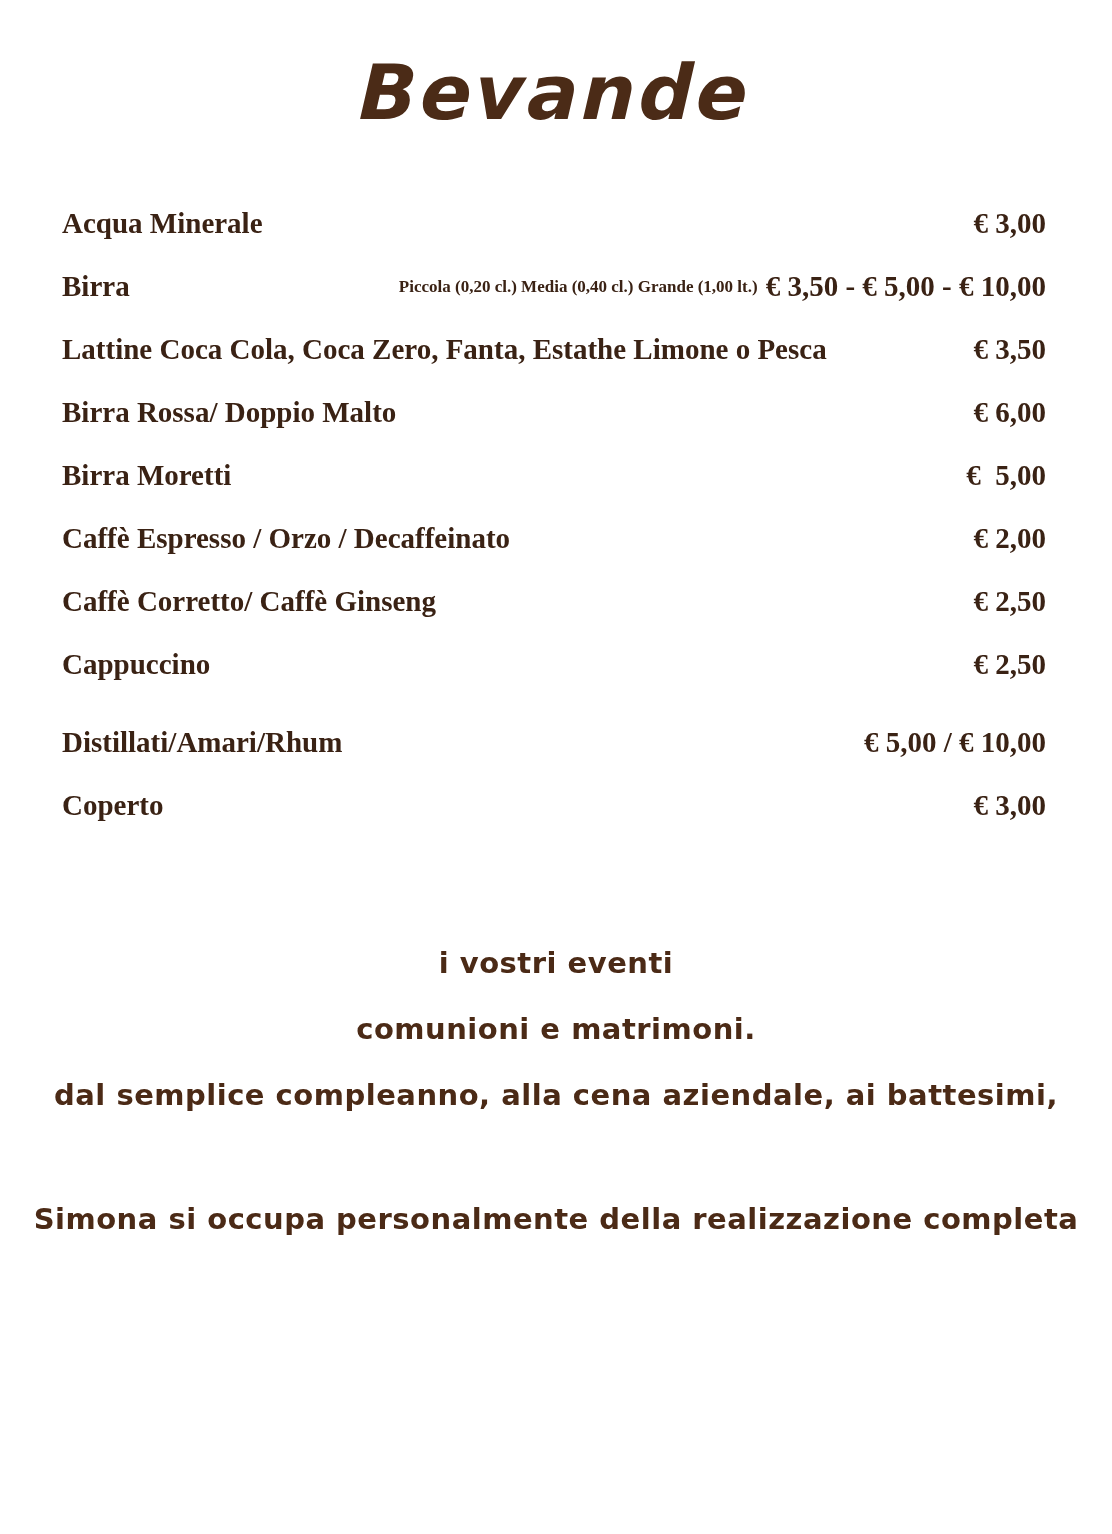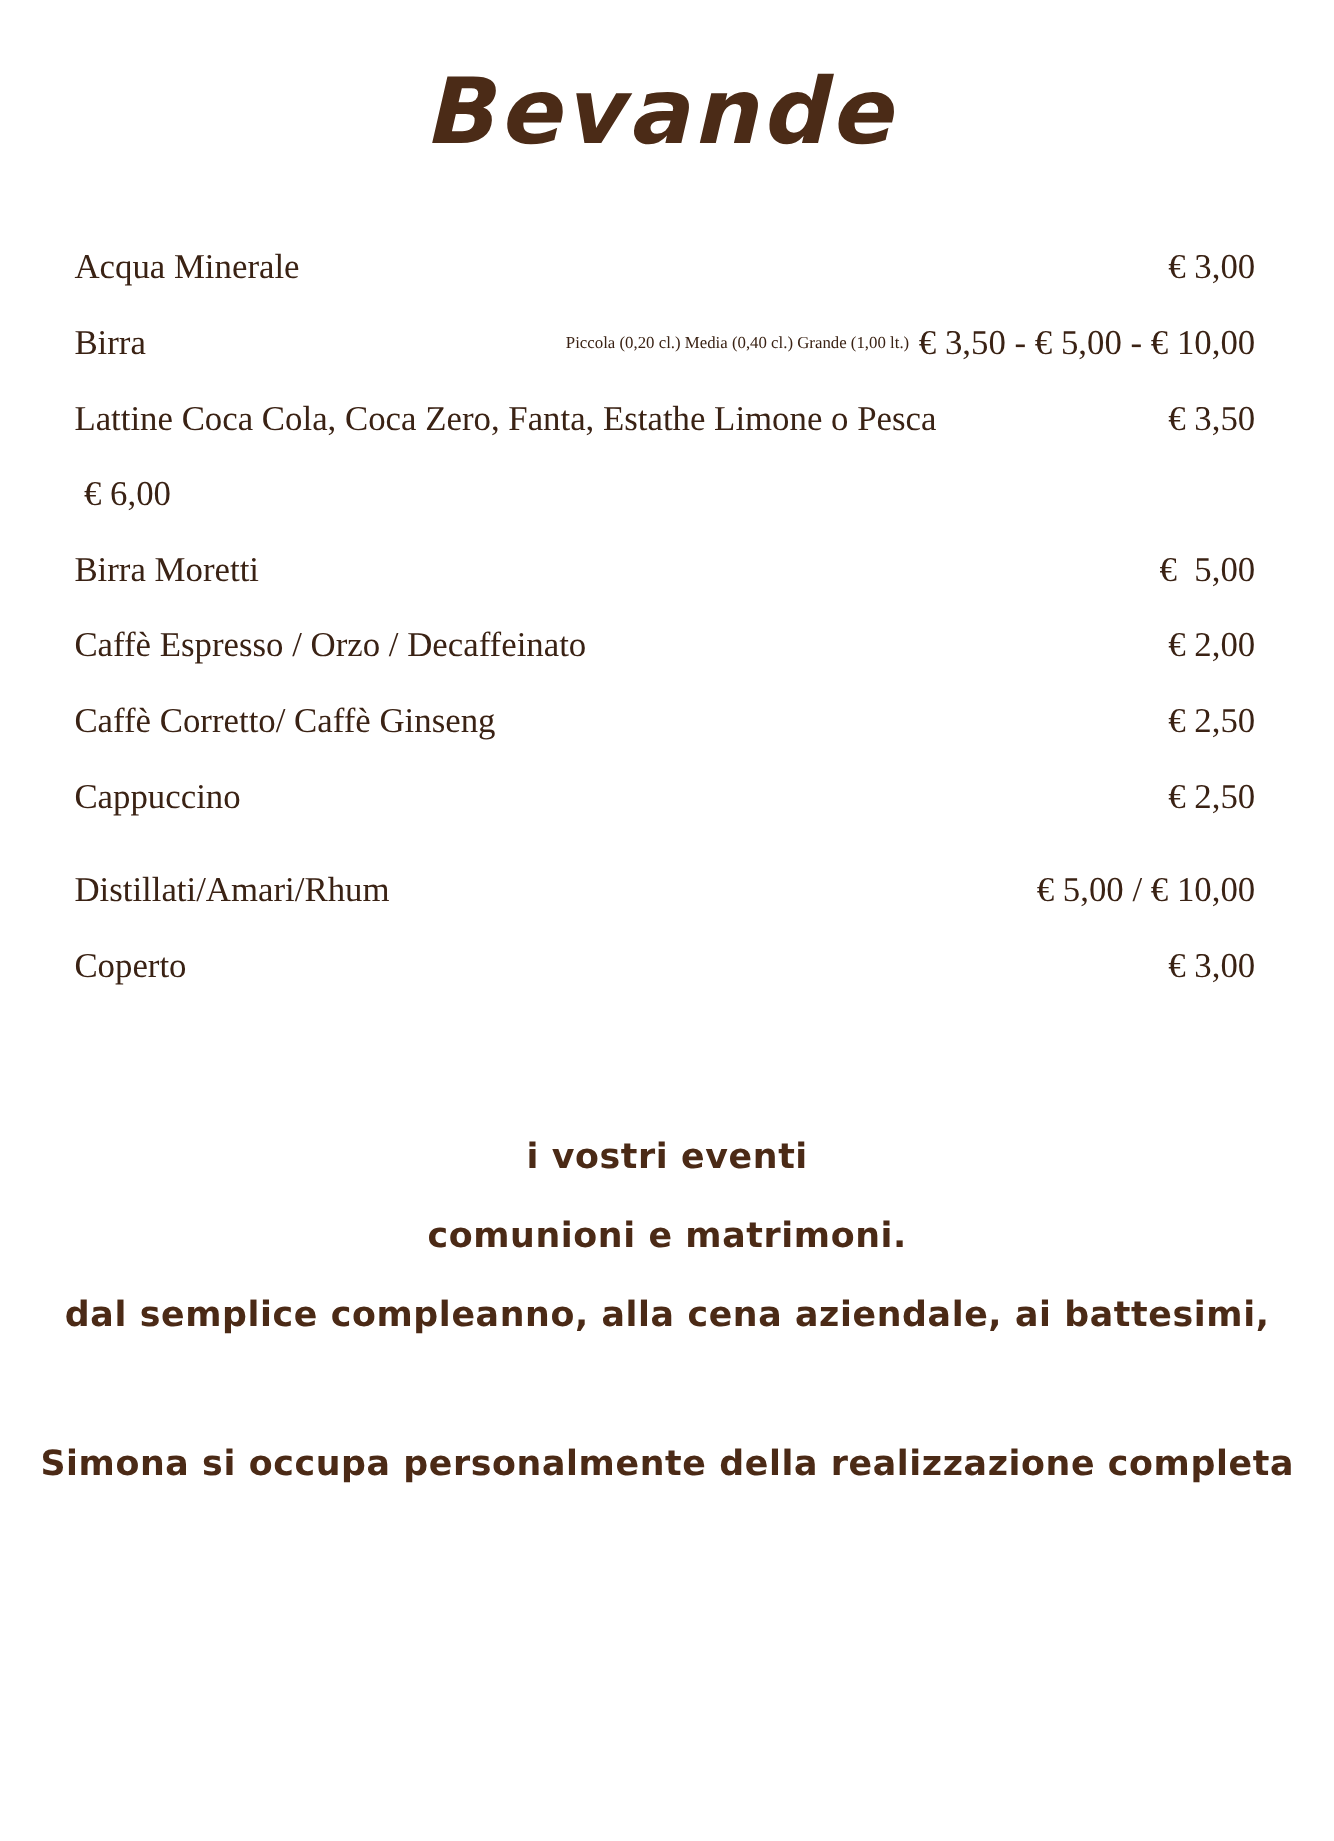--- a/index.html
+++ b/index.html
@@ -30,29 +30,29 @@
   .menu {
     margin-top: 72px;
     padding: 0 66px 0 62px;
   }
   .menu-row {
     display: flex;
     align-items: center;
     justify-content: space-between;
     margin-bottom: 34px;
     color: #3a2214;
-    font-weight: normal;
+    font-weight: bold;
     font-size: 29px;
     line-height: 29px;
   }
   .menu-row.gap-before { margin-top: 49px; }
   .item-name  { white-space: pre; }
   .item-detail {
     margin-left: auto;
-    font-size: 14px;
+    font-size: 17px;
     white-space: pre;
   }
   .item-price {
     text-align: right;
     white-space: pre;
     margin-left: 8px;
   }
   .footer {
     margin-top: 128px;
     font-family: "DejaVu Sans", sans-serif;
@@ -87,20 +87,21 @@
       <span class="item-detail">Piccola (0,20 cl.) Media (0,40 cl.) Grande (1,00 lt.)</span>
       <span class="item-price">€ 3,50 - € 5,00 - € 10,00</span>
     </div>
 
     <div class="menu-row">
       <span class="item-name">Lattine Coca Cola, Coca Zero, Fanta, Estathe Limone o Pesca</span>
       <span class="item-price">€ 3,50</span>
     </div>
 
     <div class="menu-row">
+      <span class="item-name">Birra Rossa/ Doppio Malto</span>
       <span class="item-price">€ 6,00</span>
     </div>
 
     <div class="menu-row">
       <span class="item-name">Birra Moretti</span>
       <span class="item-price">€  5,00</span>
     </div>
 
     <div class="menu-row">
       <span class="item-name">Caffè Espresso / Orzo / Decaffeinato</span>

